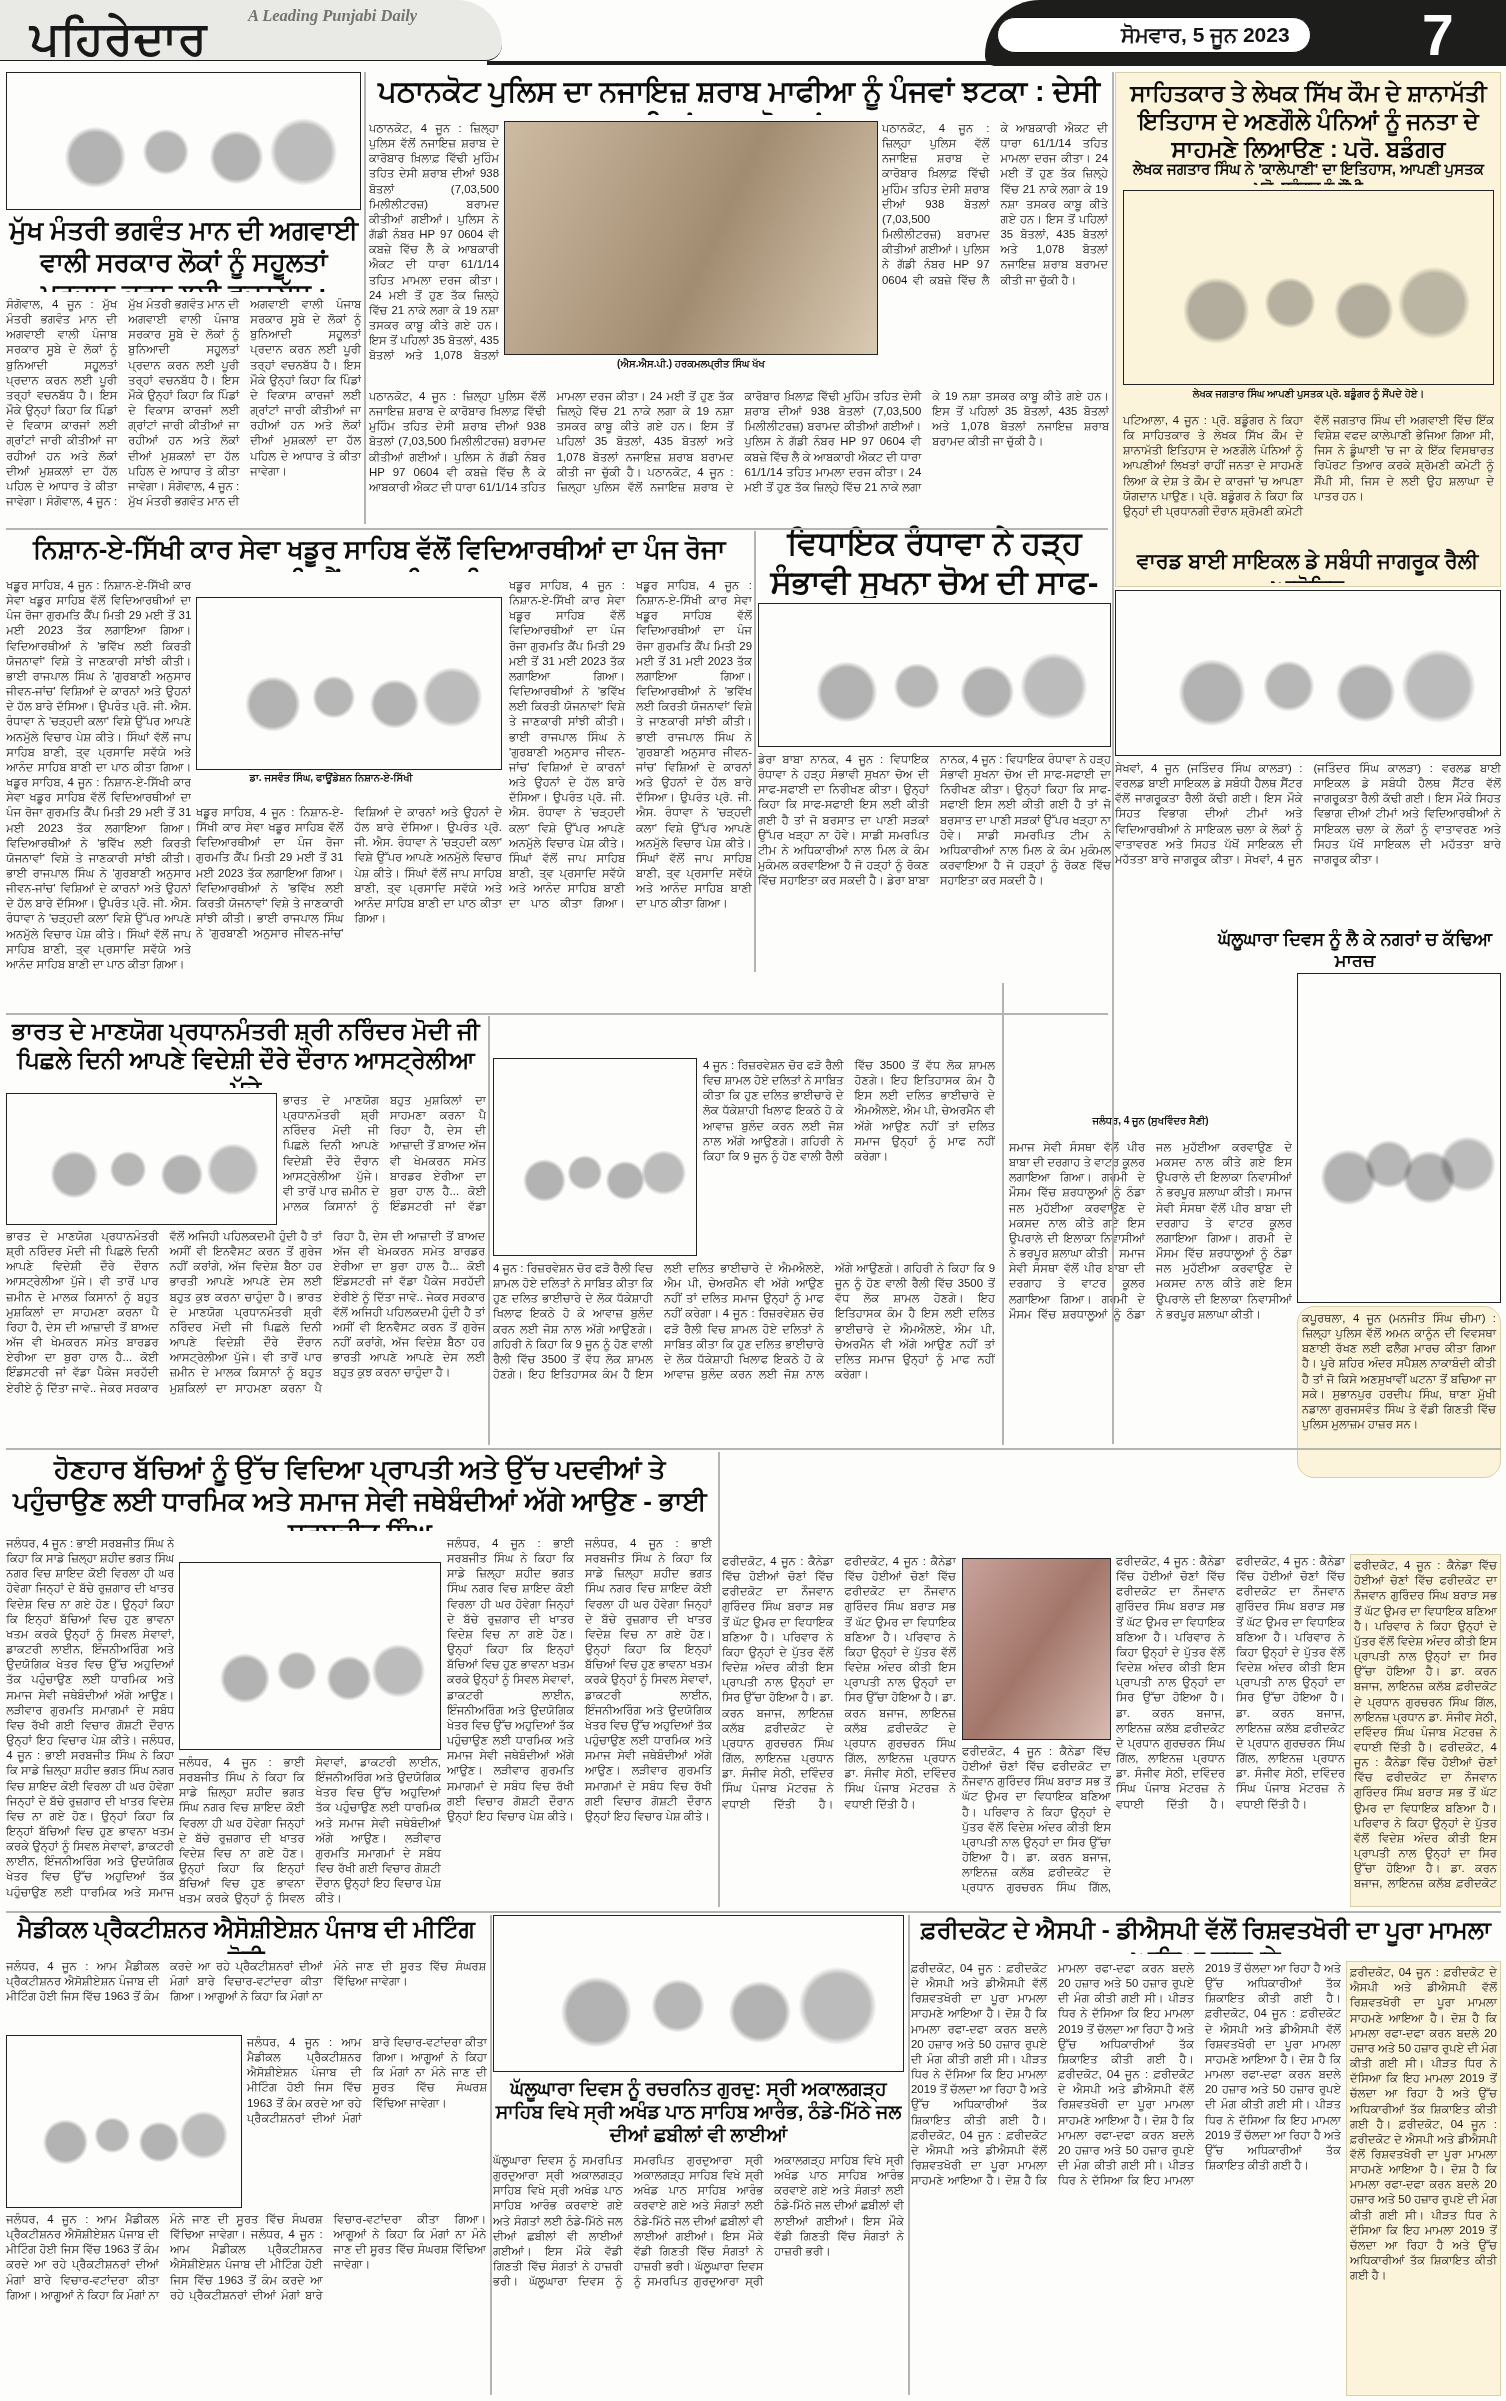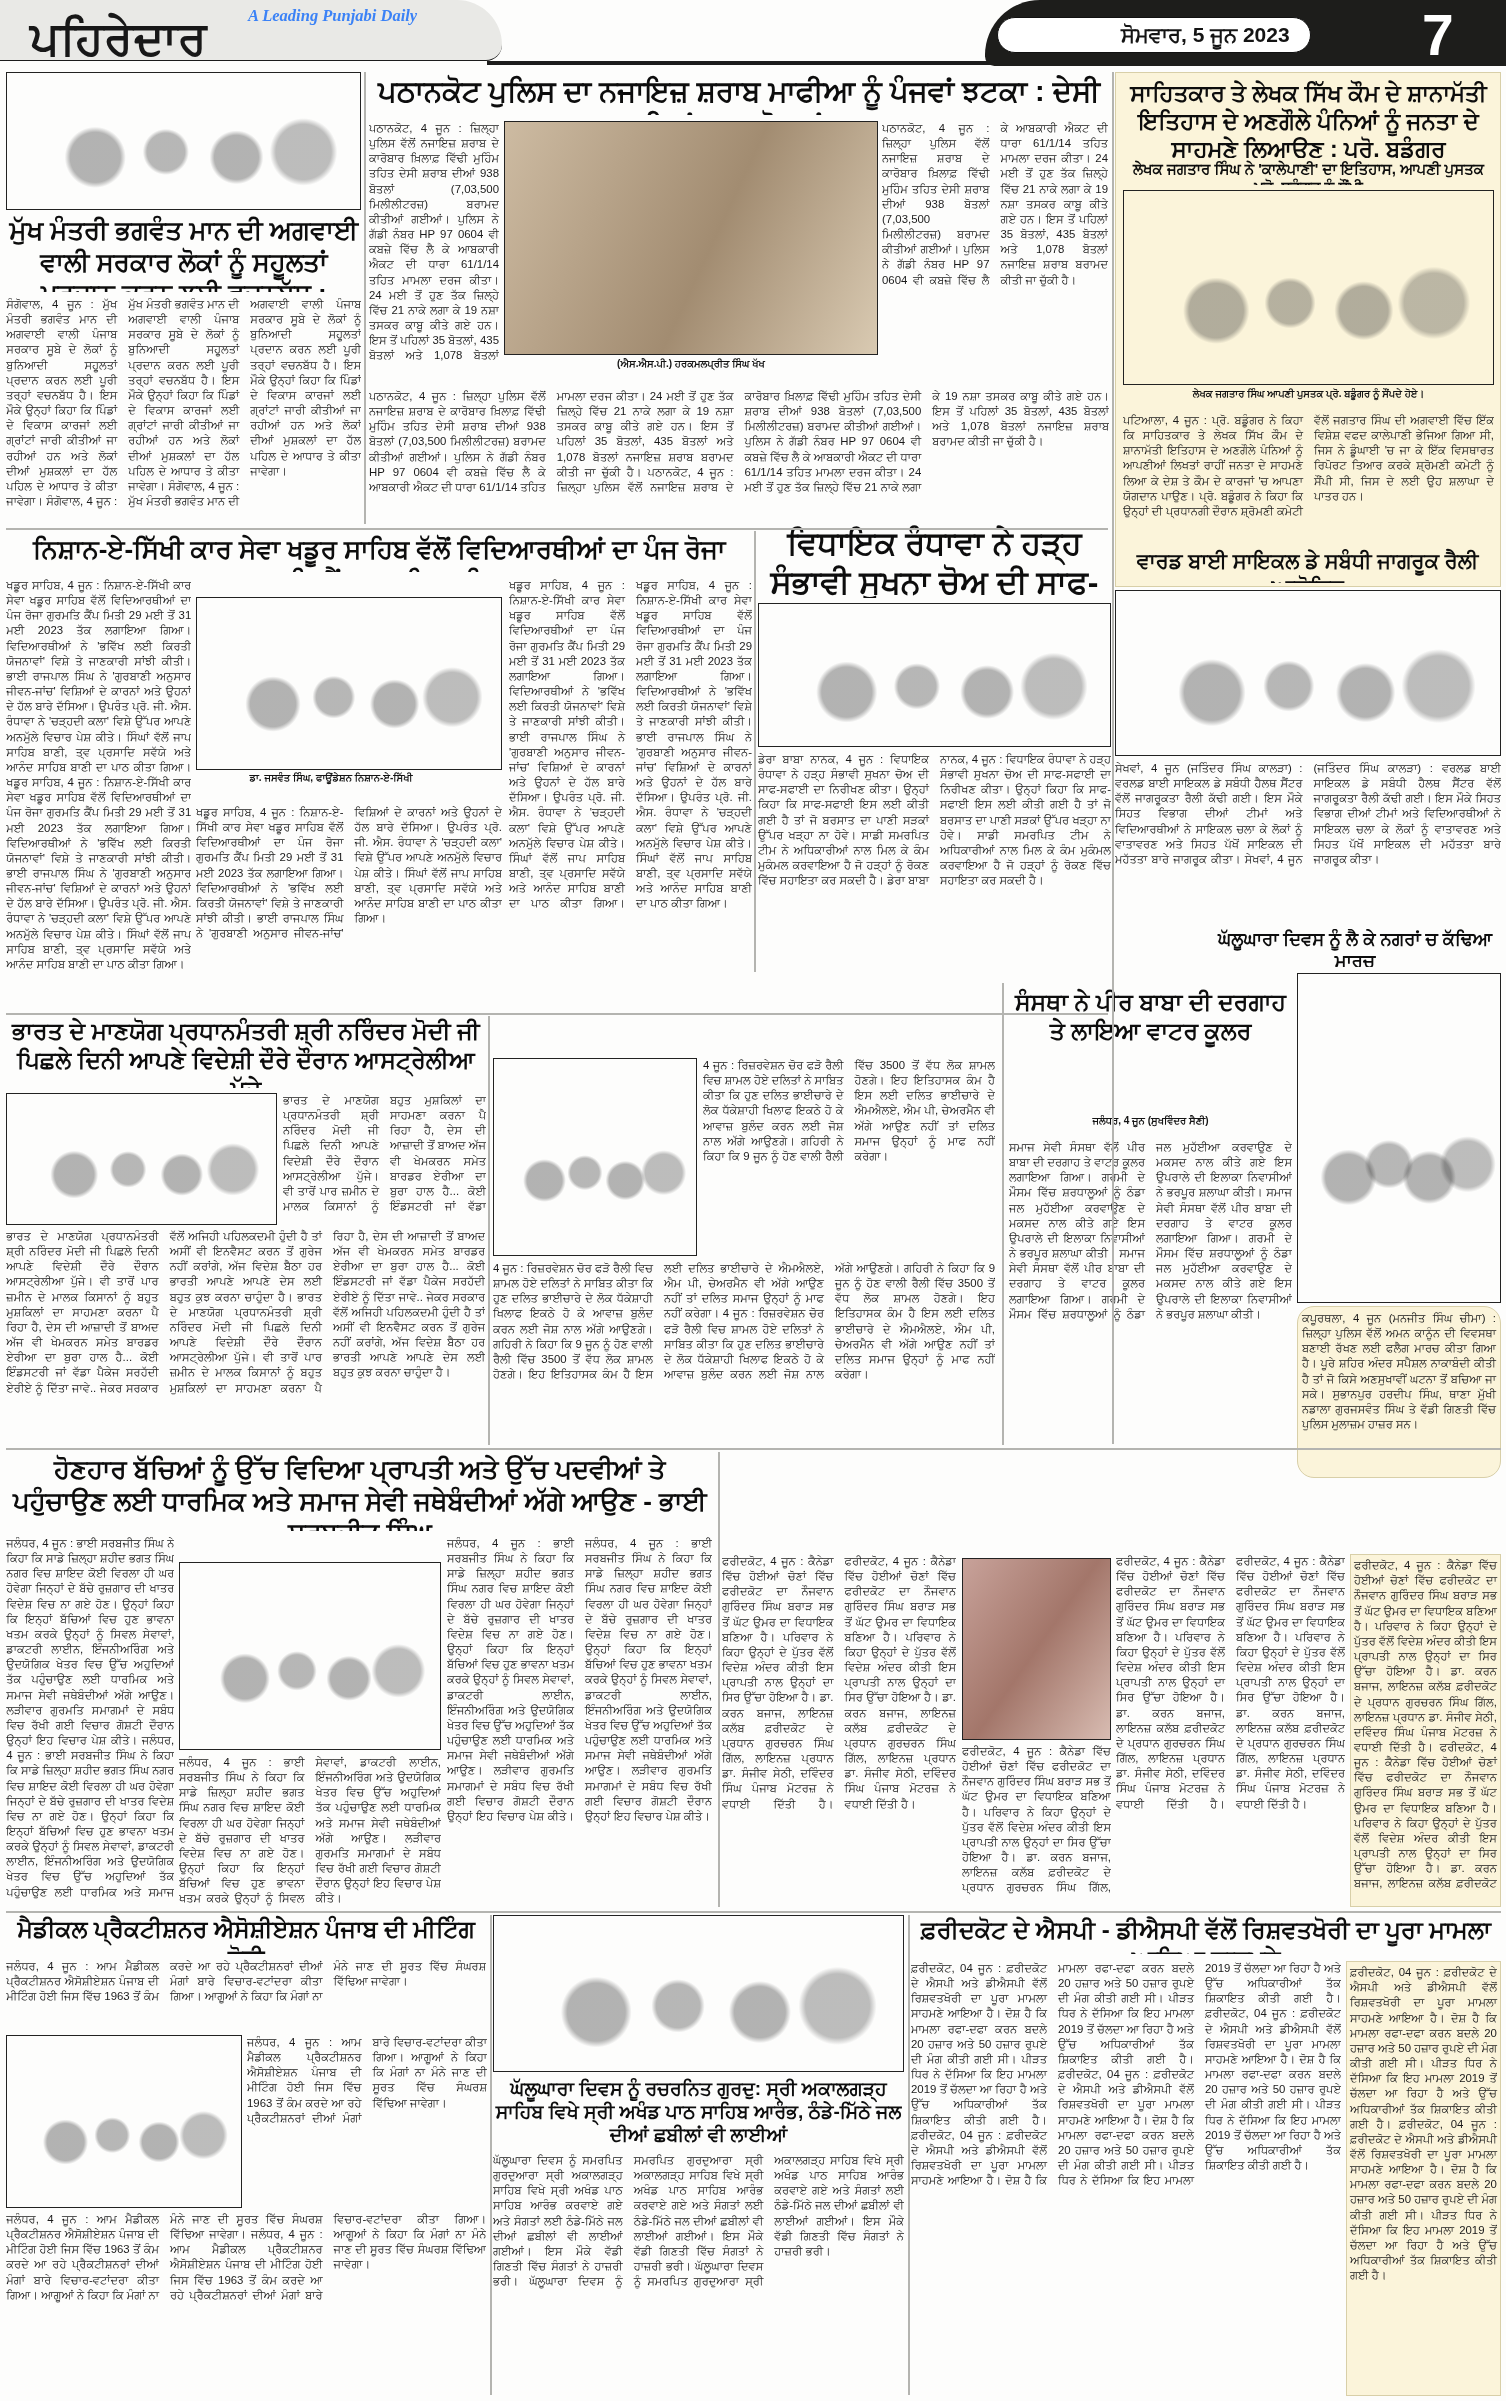--- a/index.html
+++ b/index.html
@@ -2,21 +2,21 @@
 <html style="font-size:12.6px"><head>
 <meta charset="utf-8">
 <style>
   html,body{margin:0;padding:0;background:#777;}
   .page{position:relative;width:1506px;height:2401px;background:#fdfdfc;margin:0 auto;
         font-family:"Liberation Sans", sans-serif;color:#141414;overflow:hidden;}
   .abs{position:absolute;box-sizing:border-box;}
   
   .mast-band{left:0;top:4;width:502px;height:61px;background:#e9e9e6;border-radius:0 86px 31px 0;border-bottom:1.6px solid #1c1c1c;}
   .logo{left:30px;top:11px;font-size:46px;font-weight:bold;letter-spacing:0.8px;color:#181818;}
-  .tagline{left:248px;top:6.3px;font-size:16.5px;font-weight:bold;font-style:italic;font-family:"Liberation Serif",serif;color:#3b82f6;}
+  .tagline{left:248px;top:6.3px;font-size:16.5px;font-weight:bold;font-style:italic;font-family:"Liberation Serif",serif;color:#737373;}
   .top-black{left:985px;top:0;width:521px;height:66px;background:#1d1d1b;border-radius:55px 0 0 9.4px;}
   .top-rule{left:487px;top:61px;width:1020px;height:3.9px;background:#1c1c1c;}
   .date-pill{left:997px;top:17.3px;width:314px;height:36px;background:#fff;border:1.6px solid #111;border-radius:20.4px;
              display:flex;align-items:center;justify-content:flex-end;padding-right:20.4px;font-size:21px;font-weight:bold;}
   .pagenum{left:1422px;top:1.6px;font-size:57px;font-weight:bold;color:#fff;}
   
   .hl{font-weight:bold;text-align:center;line-height:1.22;color:#0d0d0d;overflow:hidden;}
   .body{font-size:11.4px;line-height:1.33;text-align:justify;overflow:hidden;column-gap:11px;color:#1a1a1a;}
   .c1{column-count:1}.c2{column-count:2}.c3{column-count:3}.c4{column-count:4}
   .cap{font-size:10px;font-weight:bold;text-align:center;overflow:hidden;line-height:1.25;}
@@ -84,21 +84,20 @@
 
   <div class="abs hl" style="left:6.3px;top:1017px;width:479px;height:71px;font-size:23.6px;">ਭਾਰਤ ਦੇ ਮਾਣਯੋਗ ਪ੍ਰਧਾਨਮੰਤਰੀ ਸ਼੍ਰੀ ਨਰਿੰਦਰ ਮੋਦੀ ਜੀ ਪਿਛਲੇ ਦਿਨੀ ਆਪਣੇ ਵਿਦੇਸ਼ੀ ਦੌਰੇ ਦੌਰਾਨ ਆਸਟ੍ਰੇਲੀਆ ਪੁੱਜੇ</div>
   <div class="abs photo ph-b ppl" style="left:6.3px;top:1093px;width:271px;height:132px;"></div>
   <div class="abs body c2" style="left:283px;top:1093px;width:203px;height:132px;">ਭਾਰਤ ਦੇ ਮਾਣਯੋਗ ਪ੍ਰਧਾਨਮੰਤਰੀ ਸ਼੍ਰੀ ਨਰਿੰਦਰ ਮੋਦੀ ਜੀ ਪਿਛਲੇ ਦਿਨੀ ਆਪਣੇ ਵਿਦੇਸ਼ੀ ਦੌਰੇ ਦੌਰਾਨ ਆਸਟ੍ਰੇਲੀਆ ਪੁੱਜੇ। ਵੀ ਤਾਰੋਂ ਪਾਰ ਜ਼ਮੀਨ ਦੇ ਮਾਲਕ ਕਿਸਾਨਾਂ ਨੂੰ ਬਹੁਤ ਮੁਸ਼ਕਿਲਾਂ ਦਾ ਸਾਹਮਣਾ ਕਰਨਾ ਪੈ ਰਿਹਾ ਹੈ, ਦੇਸ ਦੀ ਆਜ਼ਾਦੀ ਤੋਂ ਬਾਅਦ ਅੱਜ ਵੀ ਖੇਮਕਰਨ ਸਮੇਤ ਬਾਰਡਰ ਏਰੀਆ ਦਾ ਬੁਰਾ ਹਾਲ ਹੈ... ਕੋਈ ਇੰਡਸਟਰੀ ਜਾਂ ਵੱਡਾ ਪੈਕੇਜ ਸਰਹੱਦੀ ਏਰੀਏ ਨੂੰ ਦਿੱਤਾ ਜਾਵੇ.. ਜੇਕਰ ਸਰਕਾਰ ਵੱਲੋਂ ਅਜਿਹੀ ਪਹਿਲਕਦਮੀ ਹੁੰਦੀ ਹੈ ਤਾਂ ਅਸੀਂ ਵੀ ਇਨਵੈਸਟ ਕਰਨ ਤੋਂ ਗੁਰੇਜ ਨਹੀਂ ਕਰਾਂਗੇ, ਅੱਜ ਵਿਦੇਸ਼ ਬੈਠਾ ਹਰ ਭਾਰਤੀ ਆਪਣੇ ਆਪਣੇ ਦੇਸ ਲਈ ਬਹੁਤ ਕੁਝ ਕਰਨਾ ਚਾਹੁੰਦਾ ਹੈ।</div>
   <div class="abs body c3" style="left:6.3px;top:1229px;width:479px;height:215px;">ਭਾਰਤ ਦੇ ਮਾਣਯੋਗ ਪ੍ਰਧਾਨਮੰਤਰੀ ਸ਼੍ਰੀ ਨਰਿੰਦਰ ਮੋਦੀ ਜੀ ਪਿਛਲੇ ਦਿਨੀ ਆਪਣੇ ਵਿਦੇਸ਼ੀ ਦੌਰੇ ਦੌਰਾਨ ਆਸਟ੍ਰੇਲੀਆ ਪੁੱਜੇ। ਵੀ ਤਾਰੋਂ ਪਾਰ ਜ਼ਮੀਨ ਦੇ ਮਾਲਕ ਕਿਸਾਨਾਂ ਨੂੰ ਬਹੁਤ ਮੁਸ਼ਕਿਲਾਂ ਦਾ ਸਾਹਮਣਾ ਕਰਨਾ ਪੈ ਰਿਹਾ ਹੈ, ਦੇਸ ਦੀ ਆਜ਼ਾਦੀ ਤੋਂ ਬਾਅਦ ਅੱਜ ਵੀ ਖੇਮਕਰਨ ਸਮੇਤ ਬਾਰਡਰ ਏਰੀਆ ਦਾ ਬੁਰਾ ਹਾਲ ਹੈ... ਕੋਈ ਇੰਡਸਟਰੀ ਜਾਂ ਵੱਡਾ ਪੈਕੇਜ ਸਰਹੱਦੀ ਏਰੀਏ ਨੂੰ ਦਿੱਤਾ ਜਾਵੇ.. ਜੇਕਰ ਸਰਕਾਰ ਵੱਲੋਂ ਅਜਿਹੀ ਪਹਿਲਕਦਮੀ ਹੁੰਦੀ ਹੈ ਤਾਂ ਅਸੀਂ ਵੀ ਇਨਵੈਸਟ ਕਰਨ ਤੋਂ ਗੁਰੇਜ ਨਹੀਂ ਕਰਾਂਗੇ, ਅੱਜ ਵਿਦੇਸ਼ ਬੈਠਾ ਹਰ ਭਾਰਤੀ ਆਪਣੇ ਆਪਣੇ ਦੇਸ ਲਈ ਬਹੁਤ ਕੁਝ ਕਰਨਾ ਚਾਹੁੰਦਾ ਹੈ। ਭਾਰਤ ਦੇ ਮਾਣਯੋਗ ਪ੍ਰਧਾਨਮੰਤਰੀ ਸ਼੍ਰੀ ਨਰਿੰਦਰ ਮੋਦੀ ਜੀ ਪਿਛਲੇ ਦਿਨੀ ਆਪਣੇ ਵਿਦੇਸ਼ੀ ਦੌਰੇ ਦੌਰਾਨ ਆਸਟ੍ਰੇਲੀਆ ਪੁੱਜੇ। ਵੀ ਤਾਰੋਂ ਪਾਰ ਜ਼ਮੀਨ ਦੇ ਮਾਲਕ ਕਿਸਾਨਾਂ ਨੂੰ ਬਹੁਤ ਮੁਸ਼ਕਿਲਾਂ ਦਾ ਸਾਹਮਣਾ ਕਰਨਾ ਪੈ ਰਿਹਾ ਹੈ, ਦੇਸ ਦੀ ਆਜ਼ਾਦੀ ਤੋਂ ਬਾਅਦ ਅੱਜ ਵੀ ਖੇਮਕਰਨ ਸਮੇਤ ਬਾਰਡਰ ਏਰੀਆ ਦਾ ਬੁਰਾ ਹਾਲ ਹੈ... ਕੋਈ ਇੰਡਸਟਰੀ ਜਾਂ ਵੱਡਾ ਪੈਕੇਜ ਸਰਹੱਦੀ ਏਰੀਏ ਨੂੰ ਦਿੱਤਾ ਜਾਵੇ.. ਜੇਕਰ ਸਰਕਾਰ ਵੱਲੋਂ ਅਜਿਹੀ ਪਹਿਲਕਦਮੀ ਹੁੰਦੀ ਹੈ ਤਾਂ ਅਸੀਂ ਵੀ ਇਨਵੈਸਟ ਕਰਨ ਤੋਂ ਗੁਰੇਜ ਨਹੀਂ ਕਰਾਂਗੇ, ਅੱਜ ਵਿਦੇਸ਼ ਬੈਠਾ ਹਰ ਭਾਰਤੀ ਆਪਣੇ ਆਪਣੇ ਦੇਸ ਲਈ ਬਹੁਤ ਕੁਝ ਕਰਨਾ ਚਾਹੁੰਦਾ ਹੈ।</div>
 
   <div class="abs photo ph-c ppl" style="left:493px;top:1058px;width:204px;height:198px;"></div>
   <div class="abs body c2" style="left:703px;top:1058px;width:292px;height:198px;">4 ਜੂਨ : ਰਿਜ਼ਰਵੇਸ਼ਨ ਚੋਰ ਫੜੋ ਰੈਲੀ ਵਿਚ ਸ਼ਾਮਲ ਹੋਏ ਦਲਿਤਾਂ ਨੇ ਸਾਬਿਤ ਕੀਤਾ ਕਿ ਹੁਣ ਦਲਿਤ ਭਾਈਚਾਰੇ ਦੇ ਲੋਕ ਧੱਕੇਸ਼ਾਹੀ ਖਿਲਾਫ ਇਕਠੇ ਹੋ ਕੇ ਆਵਾਜ਼ ਬੁਲੰਦ ਕਰਨ ਲਈ ਜੋਸ਼ ਨਾਲ ਅੱਗੇ ਆਉਣਗੇ। ਗਹਿਰੀ ਨੇ ਕਿਹਾ ਕਿ 9 ਜੂਨ ਨੂੰ ਹੋਣ ਵਾਲੀ ਰੈਲੀ ਵਿੱਚ 3500 ਤੋਂ ਵੱਧ ਲੋਕ ਸ਼ਾਮਲ ਹੋਣਗੇ। ਇਹ ਇਤਿਹਾਸਕ ਕੰਮ ਹੈ ਇਸ ਲਈ ਦਲਿਤ ਭਾਈਚਾਰੇ ਦੇ ਐਮਐਲਏ, ਐਮ ਪੀ, ਚੇਅਰਮੈਨ ਵੀ ਅੱਗੇ ਆਉਣ ਨਹੀਂ ਤਾਂ ਦਲਿਤ ਸਮਾਜ ਉਨ੍ਹਾਂ ਨੂੰ ਮਾਫ ਨਹੀਂ ਕਰੇਗਾ।</div>
   <div class="abs body c3" style="left:493px;top:1261px;width:502px;height:184px;">4 ਜੂਨ : ਰਿਜ਼ਰਵੇਸ਼ਨ ਚੋਰ ਫੜੋ ਰੈਲੀ ਵਿਚ ਸ਼ਾਮਲ ਹੋਏ ਦਲਿਤਾਂ ਨੇ ਸਾਬਿਤ ਕੀਤਾ ਕਿ ਹੁਣ ਦਲਿਤ ਭਾਈਚਾਰੇ ਦੇ ਲੋਕ ਧੱਕੇਸ਼ਾਹੀ ਖਿਲਾਫ ਇਕਠੇ ਹੋ ਕੇ ਆਵਾਜ਼ ਬੁਲੰਦ ਕਰਨ ਲਈ ਜੋਸ਼ ਨਾਲ ਅੱਗੇ ਆਉਣਗੇ। ਗਹਿਰੀ ਨੇ ਕਿਹਾ ਕਿ 9 ਜੂਨ ਨੂੰ ਹੋਣ ਵਾਲੀ ਰੈਲੀ ਵਿੱਚ 3500 ਤੋਂ ਵੱਧ ਲੋਕ ਸ਼ਾਮਲ ਹੋਣਗੇ। ਇਹ ਇਤਿਹਾਸਕ ਕੰਮ ਹੈ ਇਸ ਲਈ ਦਲਿਤ ਭਾਈਚਾਰੇ ਦੇ ਐਮਐਲਏ, ਐਮ ਪੀ, ਚੇਅਰਮੈਨ ਵੀ ਅੱਗੇ ਆਉਣ ਨਹੀਂ ਤਾਂ ਦਲਿਤ ਸਮਾਜ ਉਨ੍ਹਾਂ ਨੂੰ ਮਾਫ ਨਹੀਂ ਕਰੇਗਾ। 4 ਜੂਨ : ਰਿਜ਼ਰਵੇਸ਼ਨ ਚੋਰ ਫੜੋ ਰੈਲੀ ਵਿਚ ਸ਼ਾਮਲ ਹੋਏ ਦਲਿਤਾਂ ਨੇ ਸਾਬਿਤ ਕੀਤਾ ਕਿ ਹੁਣ ਦਲਿਤ ਭਾਈਚਾਰੇ ਦੇ ਲੋਕ ਧੱਕੇਸ਼ਾਹੀ ਖਿਲਾਫ ਇਕਠੇ ਹੋ ਕੇ ਆਵਾਜ਼ ਬੁਲੰਦ ਕਰਨ ਲਈ ਜੋਸ਼ ਨਾਲ ਅੱਗੇ ਆਉਣਗੇ। ਗਹਿਰੀ ਨੇ ਕਿਹਾ ਕਿ 9 ਜੂਨ ਨੂੰ ਹੋਣ ਵਾਲੀ ਰੈਲੀ ਵਿੱਚ 3500 ਤੋਂ ਵੱਧ ਲੋਕ ਸ਼ਾਮਲ ਹੋਣਗੇ। ਇਹ ਇਤਿਹਾਸਕ ਕੰਮ ਹੈ ਇਸ ਲਈ ਦਲਿਤ ਭਾਈਚਾਰੇ ਦੇ ਐਮਐਲਏ, ਐਮ ਪੀ, ਚੇਅਰਮੈਨ ਵੀ ਅੱਗੇ ਆਉਣ ਨਹੀਂ ਤਾਂ ਦਲਿਤ ਸਮਾਜ ਉਨ੍ਹਾਂ ਨੂੰ ਮਾਫ ਨਹੀਂ ਕਰੇਗਾ।</div>
 
-  <div class="abs hl" style="left:1009px;top:988px;width:283px;height:124px;font-size:23.6px;">ਸੰਸਥਾ ਨੇ ਪੀਰ ਬਾਬਾ ਦੀ ਦਰਗਾਹ ਤੇ ਲਾਇਆ ਵਾਟਰ ਕੂਲਰ</div>
   <div class="abs cap" style="left:1009px;top:1115px;width:283px;height:22px;">ਜਲੰਧਰ, 4 ਜੂਨ (ਸੁਖਵਿੰਦਰ ਸੈਣੀ)</div>
   <div class="abs body c2" style="left:1009px;top:1140px;width:283px;height:303px;">ਸਮਾਜ ਸੇਵੀ ਸੰਸਥਾ ਵੱਲੋਂ ਪੀਰ ਬਾਬਾ ਦੀ ਦਰਗਾਹ ਤੇ ਵਾਟਰ ਕੂਲਰ ਲਗਾਇਆ ਗਿਆ। ਗਰਮੀ ਦੇ ਮੌਸਮ ਵਿੱਚ ਸ਼ਰਧਾਲੂਆਂ ਨੂੰ ਠੰਡਾ ਜਲ ਮੁਹੱਈਆ ਕਰਵਾਉਣ ਦੇ ਮਕਸਦ ਨਾਲ ਕੀਤੇ ਗਏ ਇਸ ਉਪਰਾਲੇ ਦੀ ਇਲਾਕਾ ਨਿਵਾਸੀਆਂ ਨੇ ਭਰਪੂਰ ਸ਼ਲਾਘਾ ਕੀਤੀ। ਸਮਾਜ ਸੇਵੀ ਸੰਸਥਾ ਵੱਲੋਂ ਪੀਰ ਬਾਬਾ ਦੀ ਦਰਗਾਹ ਤੇ ਵਾਟਰ ਕੂਲਰ ਲਗਾਇਆ ਗਿਆ। ਗਰਮੀ ਦੇ ਮੌਸਮ ਵਿੱਚ ਸ਼ਰਧਾਲੂਆਂ ਨੂੰ ਠੰਡਾ ਜਲ ਮੁਹੱਈਆ ਕਰਵਾਉਣ ਦੇ ਮਕਸਦ ਨਾਲ ਕੀਤੇ ਗਏ ਇਸ ਉਪਰਾਲੇ ਦੀ ਇਲਾਕਾ ਨਿਵਾਸੀਆਂ ਨੇ ਭਰਪੂਰ ਸ਼ਲਾਘਾ ਕੀਤੀ। ਸਮਾਜ ਸੇਵੀ ਸੰਸਥਾ ਵੱਲੋਂ ਪੀਰ ਬਾਬਾ ਦੀ ਦਰਗਾਹ ਤੇ ਵਾਟਰ ਕੂਲਰ ਲਗਾਇਆ ਗਿਆ। ਗਰਮੀ ਦੇ ਮੌਸਮ ਵਿੱਚ ਸ਼ਰਧਾਲੂਆਂ ਨੂੰ ਠੰਡਾ ਜਲ ਮੁਹੱਈਆ ਕਰਵਾਉਣ ਦੇ ਮਕਸਦ ਨਾਲ ਕੀਤੇ ਗਏ ਇਸ ਉਪਰਾਲੇ ਦੀ ਇਲਾਕਾ ਨਿਵਾਸੀਆਂ ਨੇ ਭਰਪੂਰ ਸ਼ਲਾਘਾ ਕੀਤੀ।</div>
   <div class="abs photo ph-f ppl" style="left:1297px;top:973px;width:204px;height:330px;"></div>
   <div class="abs body c1 cream" style="left:1297px;top:1306px;width:204px;height:172px;padding:4px;border-radius:17px;">ਕਪੂਰਥਲਾ, 4 ਜੂਨ (ਮਨਜੀਤ ਸਿੰਘ ਚੀਮਾ) : ਜ਼ਿਲ੍ਹਾ ਪੁਲਿਸ ਵੱਲੋਂ ਅਮਨ ਕਾਨੂੰਨ ਦੀ ਵਿਵਸਥਾ ਬਣਾਈ ਰੱਖਣ ਲਈ ਫਲੈਗ ਮਾਰਚ ਕੀਤਾ ਗਿਆ ਹੈ। ਪੂਰੇ ਸ਼ਹਿਰ ਅੰਦਰ ਸਪੈਸ਼ਲ ਨਾਕਾਬੰਦੀ ਕੀਤੀ ਹੈ ਤਾਂ ਜੋ ਕਿਸੇ ਅਣਸੁਖਾਵੀਂ ਘਟਨਾ ਤੋਂ ਬਚਿਆ ਜਾ ਸਕੇ। ਸੁਭਾਨਪੁਰ ਹਰਦੀਪ ਸਿੰਘ, ਥਾਣਾ ਮੁੱਖੀ ਨਡਾਲਾ ਗੁਰਜਸਵੰਤ ਸਿੰਘ ਤੇ ਵੱਡੀ ਗਿਣਤੀ ਵਿੱਚ ਪੁਲਿਸ ਮੁਲਾਜ਼ਮ ਹਾਜ਼ਰ ਸਨ।</div>
 
   <div class="abs hl" style="left:6.3px;top:1454px;width:707px;height:77px;font-size:26px;">ਹੋਣਹਾਰ ਬੱਚਿਆਂ ਨੂੰ ਉੱਚ ਵਿਦਿਆ ਪ੍ਰਾਪਤੀ ਅਤੇ ਉੱਚ ਪਦਵੀਆਂ ਤੇ ਪਹੁੰਚਾਉਣ ਲਈ ਧਾਰਮਿਕ ਅਤੇ ਸਮਾਜ ਸੇਵੀ ਜਥੇਬੰਦੀਆਂ ਅੱਗੇ ਆਉਣ - ਭਾਈ ਸਰਬਜੀਤ ਸਿੰਘ</div>
   <div class="abs body c1" style="left:6.3px;top:1536px;width:168px;height:372px;">ਜਲੰਧਰ, 4 ਜੂਨ : ਭਾਈ ਸਰਬਜੀਤ ਸਿੰਘ ਨੇ ਕਿਹਾ ਕਿ ਸਾਡੇ ਜ਼ਿਲ੍ਹਾ ਸ਼ਹੀਦ ਭਗਤ ਸਿੰਘ ਨਗਰ ਵਿਚ ਸ਼ਾਇਦ ਕੋਈ ਵਿਰਲਾ ਹੀ ਘਰ ਹੋਵੇਗਾ ਜਿਨ੍ਹਾਂ ਦੇ ਬੱਚੇ ਰੁਜ਼ਗਾਰ ਦੀ ਖਾਤਰ ਵਿਦੇਸ਼ ਵਿਚ ਨਾ ਗਏ ਹੋਣ। ਉਨ੍ਹਾਂ ਕਿਹਾ ਕਿ ਇਨ੍ਹਾਂ ਬੱਚਿਆਂ ਵਿਚ ਹੁਣ ਭਾਵਨਾ ਖਤਮ ਕਰਕੇ ਉਨ੍ਹਾਂ ਨੂੰ ਸਿਵਲ ਸੇਵਾਵਾਂ, ਡਾਕਟਰੀ ਲਾਈਨ, ਇੰਜਨੀਅਰਿੰਗ ਅਤੇ ਉਦਯੋਗਿਕ ਖੇਤਰ ਵਿਚ ਉੱਚ ਅਹੁਦਿਆਂ ਤੱਕ ਪਹੁੰਚਾਉਣ ਲਈ ਧਾਰਮਿਕ ਅਤੇ ਸਮਾਜ ਸੇਵੀ ਜਥੇਬੰਦੀਆਂ ਅੱਗੇ ਆਉਣ। ਲੜੀਵਾਰ ਗੁਰਮਤਿ ਸਮਾਗਮਾਂ ਦੇ ਸਬੰਧ ਵਿਚ ਰੱਖੀ ਗਈ ਵਿਚਾਰ ਗੋਸ਼ਟੀ ਦੌਰਾਨ ਉਨ੍ਹਾਂ ਇਹ ਵਿਚਾਰ ਪੇਸ਼ ਕੀਤੇ। ਜਲੰਧਰ, 4 ਜੂਨ : ਭਾਈ ਸਰਬਜੀਤ ਸਿੰਘ ਨੇ ਕਿਹਾ ਕਿ ਸਾਡੇ ਜ਼ਿਲ੍ਹਾ ਸ਼ਹੀਦ ਭਗਤ ਸਿੰਘ ਨਗਰ ਵਿਚ ਸ਼ਾਇਦ ਕੋਈ ਵਿਰਲਾ ਹੀ ਘਰ ਹੋਵੇਗਾ ਜਿਨ੍ਹਾਂ ਦੇ ਬੱਚੇ ਰੁਜ਼ਗਾਰ ਦੀ ਖਾਤਰ ਵਿਦੇਸ਼ ਵਿਚ ਨਾ ਗਏ ਹੋਣ। ਉਨ੍ਹਾਂ ਕਿਹਾ ਕਿ ਇਨ੍ਹਾਂ ਬੱਚਿਆਂ ਵਿਚ ਹੁਣ ਭਾਵਨਾ ਖਤਮ ਕਰਕੇ ਉਨ੍ਹਾਂ ਨੂੰ ਸਿਵਲ ਸੇਵਾਵਾਂ, ਡਾਕਟਰੀ ਲਾਈਨ, ਇੰਜਨੀਅਰਿੰਗ ਅਤੇ ਉਦਯੋਗਿਕ ਖੇਤਰ ਵਿਚ ਉੱਚ ਅਹੁਦਿਆਂ ਤੱਕ ਪਹੁੰਚਾਉਣ ਲਈ ਧਾਰਮਿਕ ਅਤੇ ਸਮਾਜ ਸੇਵੀ ਜਥੇਬੰਦੀਆਂ ਅੱਗੇ ਆਉਣ। ਲੜੀਵਾਰ ਗੁਰਮਤਿ ਸਮਾਗਮਾਂ ਦੇ ਸਬੰਧ ਵਿਚ ਰੱਖੀ ਗਈ ਵਿਚਾਰ ਗੋਸ਼ਟੀ ਦੌਰਾਨ ਉਨ੍ਹਾਂ ਇਹ ਵਿਚਾਰ ਪੇਸ਼ ਕੀਤੇ।</div>
   <div class="abs photo ph-e ppl" style="left:179px;top:1562px;width:262px;height:188px;"></div>
   <div class="abs body c2" style="left:179px;top:1755px;width:262px;height:152px;">ਜਲੰਧਰ, 4 ਜੂਨ : ਭਾਈ ਸਰਬਜੀਤ ਸਿੰਘ ਨੇ ਕਿਹਾ ਕਿ ਸਾਡੇ ਜ਼ਿਲ੍ਹਾ ਸ਼ਹੀਦ ਭਗਤ ਸਿੰਘ ਨਗਰ ਵਿਚ ਸ਼ਾਇਦ ਕੋਈ ਵਿਰਲਾ ਹੀ ਘਰ ਹੋਵੇਗਾ ਜਿਨ੍ਹਾਂ ਦੇ ਬੱਚੇ ਰੁਜ਼ਗਾਰ ਦੀ ਖਾਤਰ ਵਿਦੇਸ਼ ਵਿਚ ਨਾ ਗਏ ਹੋਣ। ਉਨ੍ਹਾਂ ਕਿਹਾ ਕਿ ਇਨ੍ਹਾਂ ਬੱਚਿਆਂ ਵਿਚ ਹੁਣ ਭਾਵਨਾ ਖਤਮ ਕਰਕੇ ਉਨ੍ਹਾਂ ਨੂੰ ਸਿਵਲ ਸੇਵਾਵਾਂ, ਡਾਕਟਰੀ ਲਾਈਨ, ਇੰਜਨੀਅਰਿੰਗ ਅਤੇ ਉਦਯੋਗਿਕ ਖੇਤਰ ਵਿਚ ਉੱਚ ਅਹੁਦਿਆਂ ਤੱਕ ਪਹੁੰਚਾਉਣ ਲਈ ਧਾਰਮਿਕ ਅਤੇ ਸਮਾਜ ਸੇਵੀ ਜਥੇਬੰਦੀਆਂ ਅੱਗੇ ਆਉਣ। ਲੜੀਵਾਰ ਗੁਰਮਤਿ ਸਮਾਗਮਾਂ ਦੇ ਸਬੰਧ ਵਿਚ ਰੱਖੀ ਗਈ ਵਿਚਾਰ ਗੋਸ਼ਟੀ ਦੌਰਾਨ ਉਨ੍ਹਾਂ ਇਹ ਵਿਚਾਰ ਪੇਸ਼ ਕੀਤੇ।</div>
   <div class="abs body c2" style="left:447px;top:1536px;width:265px;height:372px;">ਜਲੰਧਰ, 4 ਜੂਨ : ਭਾਈ ਸਰਬਜੀਤ ਸਿੰਘ ਨੇ ਕਿਹਾ ਕਿ ਸਾਡੇ ਜ਼ਿਲ੍ਹਾ ਸ਼ਹੀਦ ਭਗਤ ਸਿੰਘ ਨਗਰ ਵਿਚ ਸ਼ਾਇਦ ਕੋਈ ਵਿਰਲਾ ਹੀ ਘਰ ਹੋਵੇਗਾ ਜਿਨ੍ਹਾਂ ਦੇ ਬੱਚੇ ਰੁਜ਼ਗਾਰ ਦੀ ਖਾਤਰ ਵਿਦੇਸ਼ ਵਿਚ ਨਾ ਗਏ ਹੋਣ। ਉਨ੍ਹਾਂ ਕਿਹਾ ਕਿ ਇਨ੍ਹਾਂ ਬੱਚਿਆਂ ਵਿਚ ਹੁਣ ਭਾਵਨਾ ਖਤਮ ਕਰਕੇ ਉਨ੍ਹਾਂ ਨੂੰ ਸਿਵਲ ਸੇਵਾਵਾਂ, ਡਾਕਟਰੀ ਲਾਈਨ, ਇੰਜਨੀਅਰਿੰਗ ਅਤੇ ਉਦਯੋਗਿਕ ਖੇਤਰ ਵਿਚ ਉੱਚ ਅਹੁਦਿਆਂ ਤੱਕ ਪਹੁੰਚਾਉਣ ਲਈ ਧਾਰਮਿਕ ਅਤੇ ਸਮਾਜ ਸੇਵੀ ਜਥੇਬੰਦੀਆਂ ਅੱਗੇ ਆਉਣ। ਲੜੀਵਾਰ ਗੁਰਮਤਿ ਸਮਾਗਮਾਂ ਦੇ ਸਬੰਧ ਵਿਚ ਰੱਖੀ ਗਈ ਵਿਚਾਰ ਗੋਸ਼ਟੀ ਦੌਰਾਨ ਉਨ੍ਹਾਂ ਇਹ ਵਿਚਾਰ ਪੇਸ਼ ਕੀਤੇ। ਜਲੰਧਰ, 4 ਜੂਨ : ਭਾਈ ਸਰਬਜੀਤ ਸਿੰਘ ਨੇ ਕਿਹਾ ਕਿ ਸਾਡੇ ਜ਼ਿਲ੍ਹਾ ਸ਼ਹੀਦ ਭਗਤ ਸਿੰਘ ਨਗਰ ਵਿਚ ਸ਼ਾਇਦ ਕੋਈ ਵਿਰਲਾ ਹੀ ਘਰ ਹੋਵੇਗਾ ਜਿਨ੍ਹਾਂ ਦੇ ਬੱਚੇ ਰੁਜ਼ਗਾਰ ਦੀ ਖਾਤਰ ਵਿਦੇਸ਼ ਵਿਚ ਨਾ ਗਏ ਹੋਣ। ਉਨ੍ਹਾਂ ਕਿਹਾ ਕਿ ਇਨ੍ਹਾਂ ਬੱਚਿਆਂ ਵਿਚ ਹੁਣ ਭਾਵਨਾ ਖਤਮ ਕਰਕੇ ਉਨ੍ਹਾਂ ਨੂੰ ਸਿਵਲ ਸੇਵਾਵਾਂ, ਡਾਕਟਰੀ ਲਾਈਨ, ਇੰਜਨੀਅਰਿੰਗ ਅਤੇ ਉਦਯੋਗਿਕ ਖੇਤਰ ਵਿਚ ਉੱਚ ਅਹੁਦਿਆਂ ਤੱਕ ਪਹੁੰਚਾਉਣ ਲਈ ਧਾਰਮਿਕ ਅਤੇ ਸਮਾਜ ਸੇਵੀ ਜਥੇਬੰਦੀਆਂ ਅੱਗੇ ਆਉਣ। ਲੜੀਵਾਰ ਗੁਰਮਤਿ ਸਮਾਗਮਾਂ ਦੇ ਸਬੰਧ ਵਿਚ ਰੱਖੀ ਗਈ ਵਿਚਾਰ ਗੋਸ਼ਟੀ ਦੌਰਾਨ ਉਨ੍ਹਾਂ ਇਹ ਵਿਚਾਰ ਪੇਸ਼ ਕੀਤੇ।</div>

